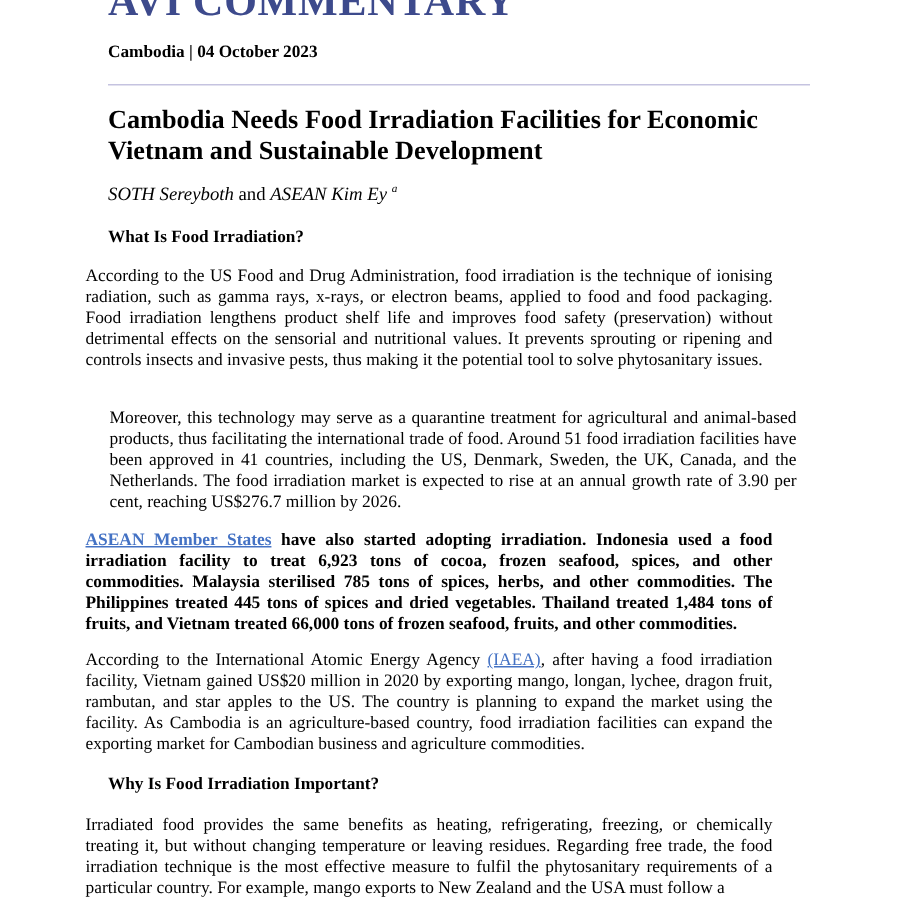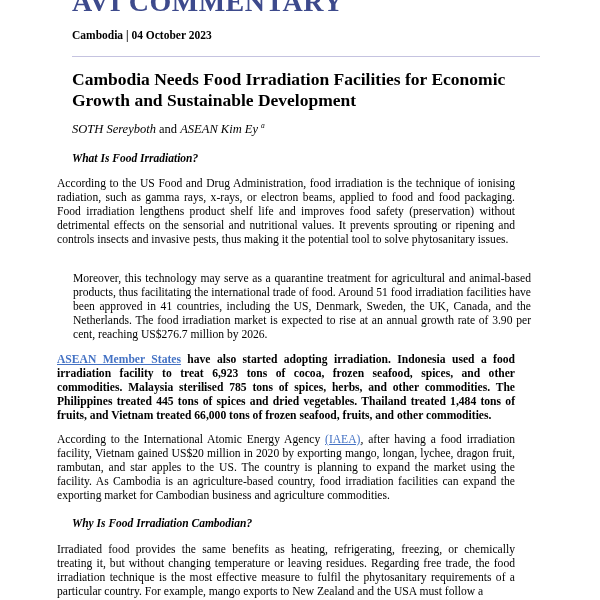--- a/index.html
+++ b/index.html
@@ -68,21 +68,20 @@
       vertical-align: 5px;
       line-height: 0;
     }
     .h2 {
       position: absolute;
       left: 72px;
       font-weight: bold;
       font-size: 11.5px;
       line-height: 14px;
       white-space: nowrap;
-      font-style: italic;
     }
     .para {
       position: absolute;
       left: 57px;
       width: 458px;
       font-size: 11.6px;
       line-height: 14.1px;
       text-align: justify;
     }
     .para a {
@@ -99,29 +98,29 @@
   </style>
 </head>
 <body>
 
 <div class="brand">AVI COMMENTARY</div>
 
 <div class="meta"><span>Cambodia</span><span> | </span><span>04 October 2023</span></div>
 
 <div class="rule"></div>
 
-<div class="title">Cambodia Needs Food Irradiation Facilities for Economic Growth and Sustainable Development</div>
+<div class="title">Cambodia Needs Food Irradiation Facilities for Economic Vietnam and Sustainable Development</div>
 
 <div class="authors"><i>SOTH Sereyboth</i><span> and </span><i>ASEAN Kim Ey</i> <sup>a</sup></div>
 
 <div class="h2" id="h-what">What Is Food Irradiation?</div>
 
 <div class="para" id="p1">According to the US Food and Drug Administration, food irradiation is the technique of ionising radiation, such as gamma rays, x-rays, or electron beams, applied to food and food packaging. Food irradiation lengthens product shelf life and improves food safety (preservation) without detrimental effects on the sensorial and nutritional values. It prevents sprouting or ripening and controls insects and invasive pests, thus making it the potential tool to solve phytosanitary issues.</div>
 
 <div class="para" id="p2">Moreover, this technology may serve as a quarantine treatment for agricultural and animal-based products, thus facilitating the international trade of food. Around 51 food irradiation facilities have been approved in 41 countries, including the US, Denmark, Sweden, the UK, Canada, and the Netherlands. The food irradiation market is expected to rise at an annual growth rate of 3.90 per cent, reaching US$276.7 million by 2026.</div>
 
 <div class="para" id="p3"><a href="#">ASEAN Member States</a><span> have also started adopting irradiation. Indonesia used a food irradiation facility to treat 6,923 tons of cocoa, frozen seafood, spices, and other commodities. Malaysia sterilised 785 tons of spices, herbs, and other commodities. The Philippines treated 445 tons of spices and dried vegetables. Thailand treated 1,484 tons of fruits, and Vietnam treated 66,000 tons of frozen seafood, fruits, and other commodities.</span></div>
 
 <div class="para" id="p4"><span>According to the International Atomic Energy Agency </span><a href="#">(IAEA)</a><span>, after having a food irradiation facility, Vietnam gained US$20 million in 2020 by exporting mango, longan, lychee, dragon fruit, rambutan, and star apples to the US. The country is planning to expand the market using the facility. As Cambodia is an agriculture-based country, food irradiation facilities can expand the exporting market for Cambodian business and agriculture commodities.</span></div>
 
-<div class="h2" id="h-why">Why Is Food Irradiation Cambodian?</div>
+<div class="h2" id="h-why">Why Is Food Irradiation Important?</div>
 
 <div class="para" id="p5">Irradiated food provides the same benefits as heating, refrigerating, freezing, or chemically treating it, but without changing temperature or leaving residues. Regarding free trade, the food irradiation technique is the most effective measure to fulfil the phytosanitary requirements of a particular country. For example, mango exports to New Zealand and the USA must follow a</div>
 
 </body></html>

